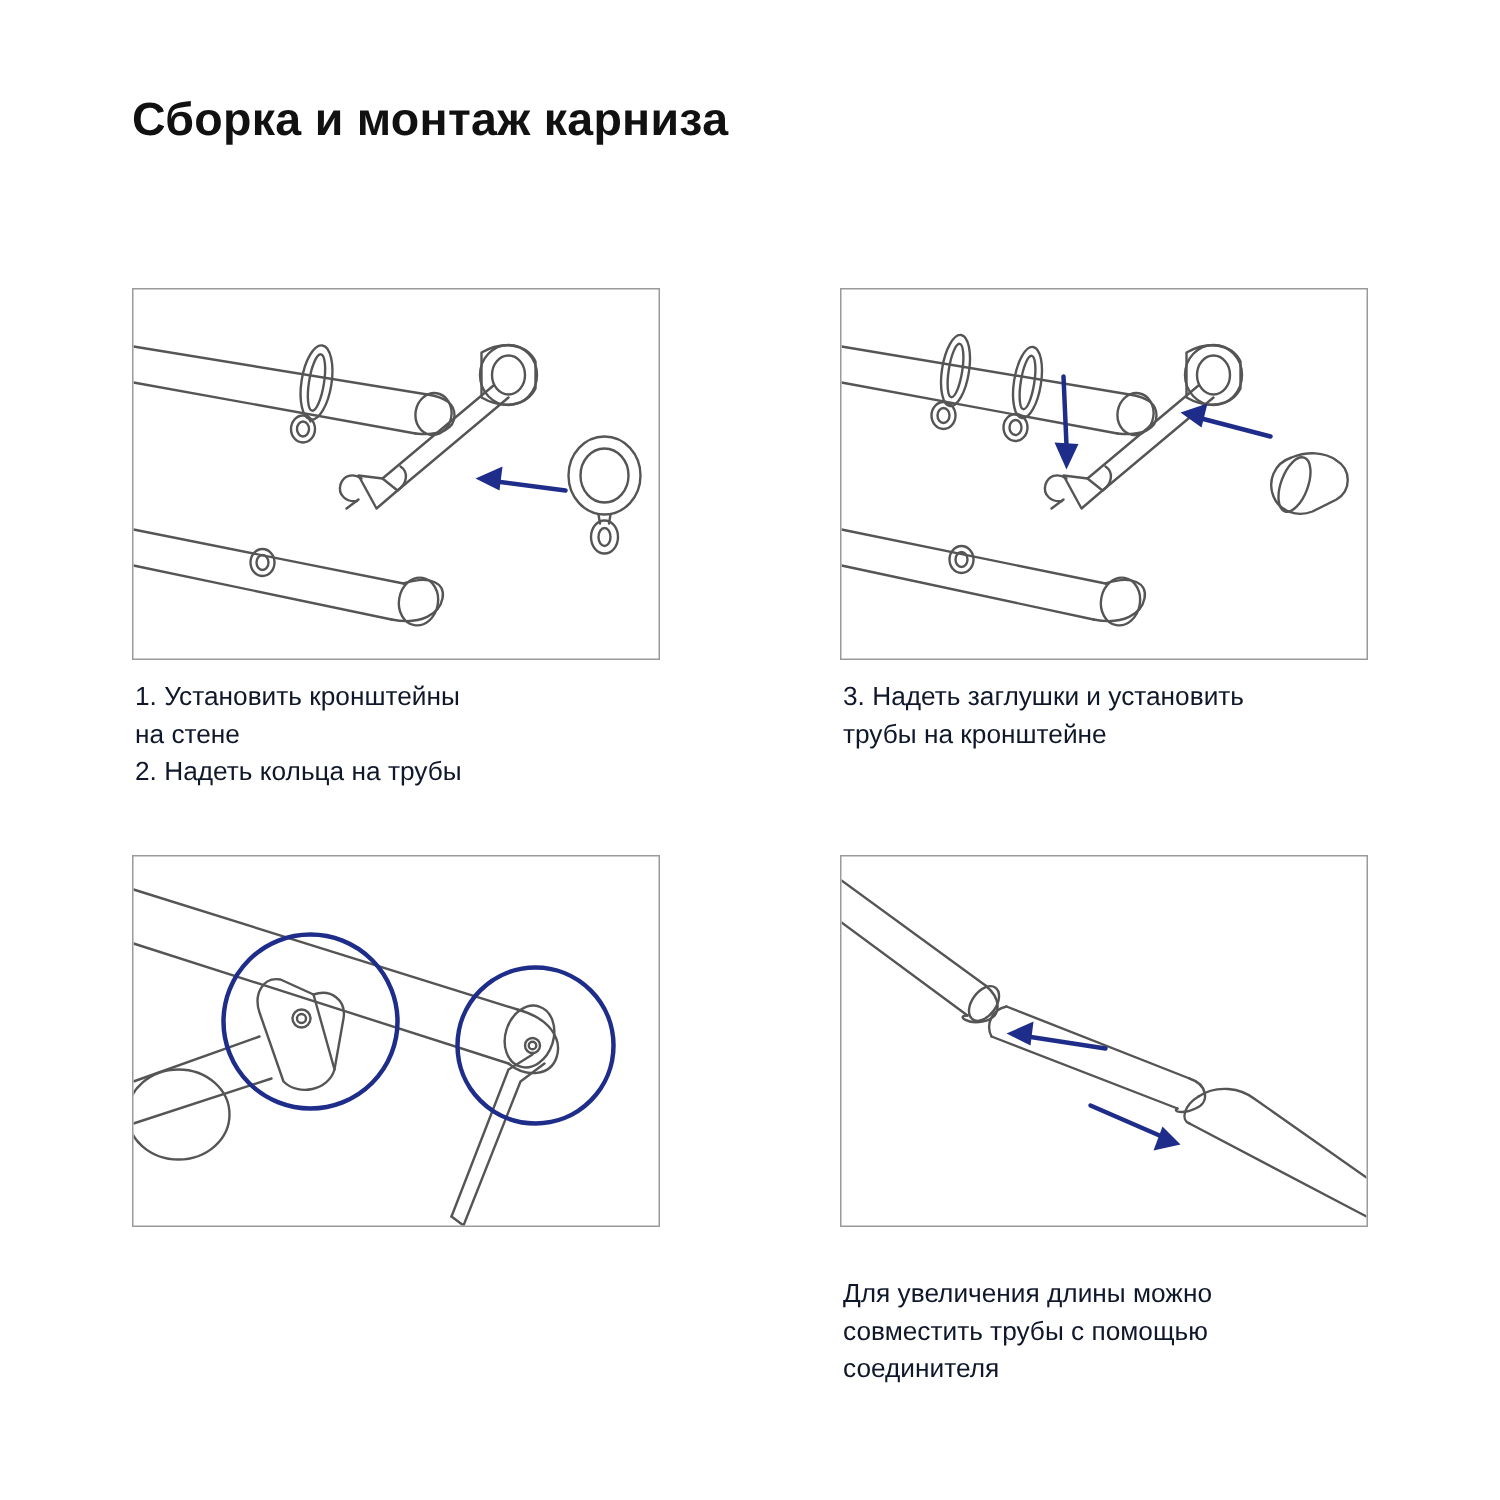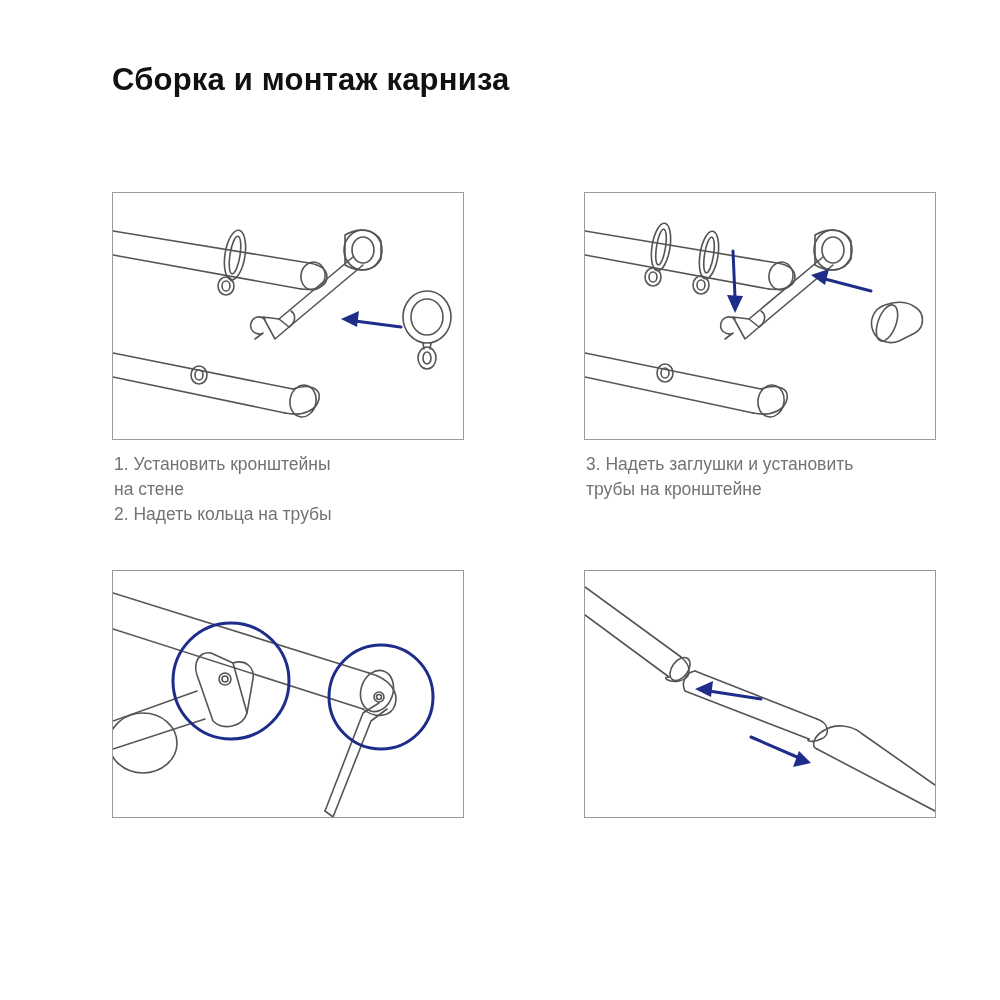--- a/index.html
+++ b/index.html
@@ -11,21 +11,20 @@
     width: 1000px;
     height: 1000px;
     font-family: "Liberation Sans", sans-serif;
     color: #1a1a1a;
     position: relative;
     overflow: hidden;
   }
   .page {
     position: absolute;
     inset: 0;
-    margin-left: 24px;
   }
   .title {
     position: absolute;
     left: 88px;
     top: 62px;
     font-size: 31px;
     font-weight: bold;
     letter-spacing: 0.2px;
     color: #111111;
   }
@@ -33,21 +32,21 @@
     position: absolute;
     border: 1px solid #9a9a9a;
     box-sizing: border-box;
     background: #ffffff;
     overflow: hidden;
   }
   .caption {
     position: absolute;
     font-size: 17.5px;
     line-height: 25px;
-    color: #737373;
+    color: #0f172a;
     white-space: pre-line;
   }
   
   #fig1 { left: 88px;  top: 192px; width: 352px; height: 248px; }
   #cap1 { left: 90px;  top: 452px; width: 360px; }
   #fig2 { left: 560px; top: 192px; width: 352px; height: 248px; }
   #cap2 { left: 562px; top: 452px; width: 370px; }
   #fig3 { left: 88px;  top: 570px; width: 352px; height: 248px; }
   #cap3 { left: 90px;  top: 850px; width: 380px; }
   #fig4 { left: 560px; top: 570px; width: 352px; height: 248px; }
@@ -224,14 +223,17 @@
       <g>
         <path d="M176 128 L124 120" stroke="#1f2d8a" stroke-width="3" fill="none" stroke-linecap="round"></path>
         <path d="M110 118 L128 110 L126 126 Z" fill="#1f2d8a"></path>
       </g>
       <g>
         <path d="M166 166 L212 186" stroke="#1f2d8a" stroke-width="3" fill="none" stroke-linecap="round"></path>
         <path d="M226 192 L208 196 L214 180 Z" fill="#1f2d8a"></path>
       </g>
     </svg>
   </div>
+  <div class="caption" id="cap4">Для увеличения длины можно
+совместить трубы с помощью
+соединителя</div>
 
 </div>
 
 </body></html>

